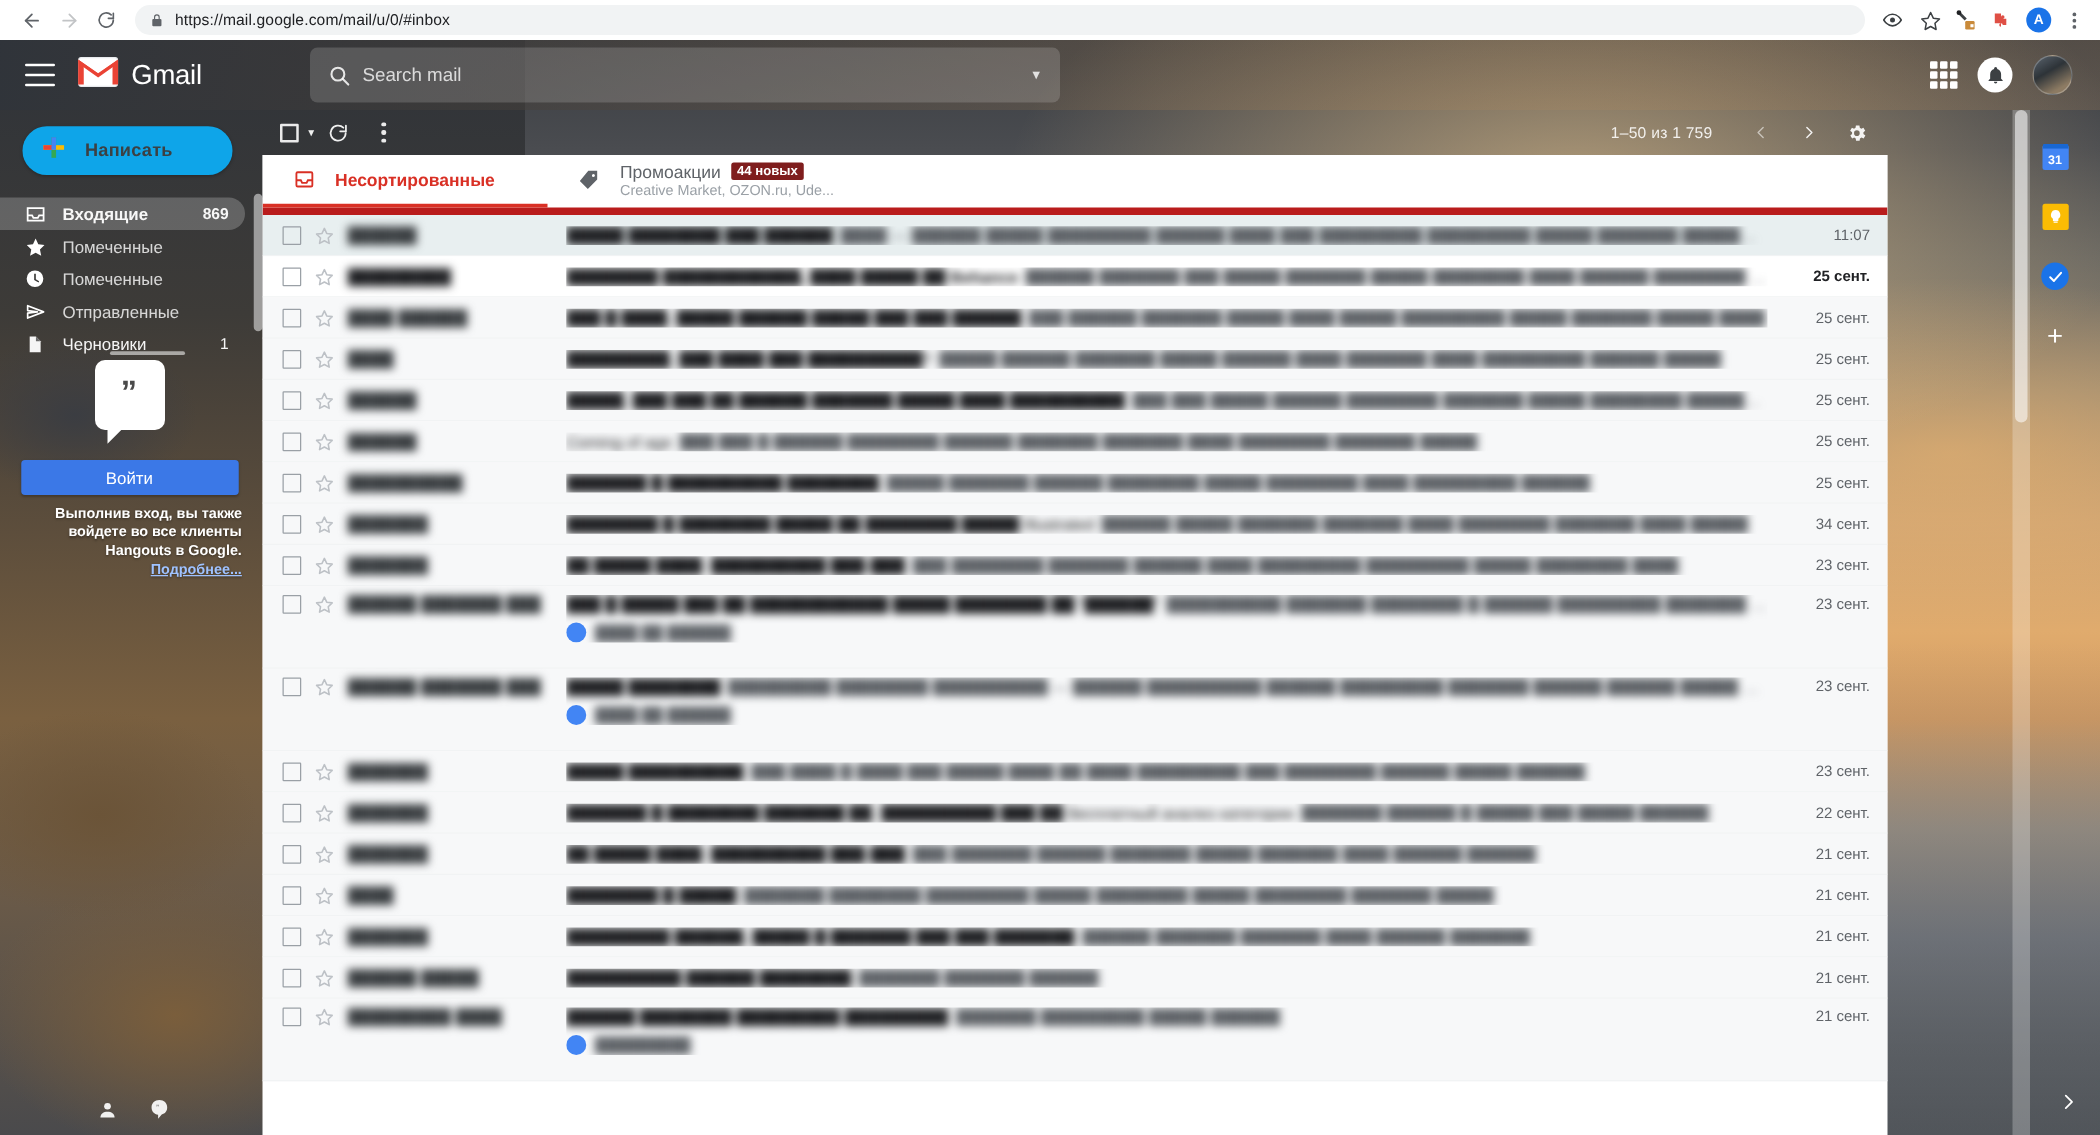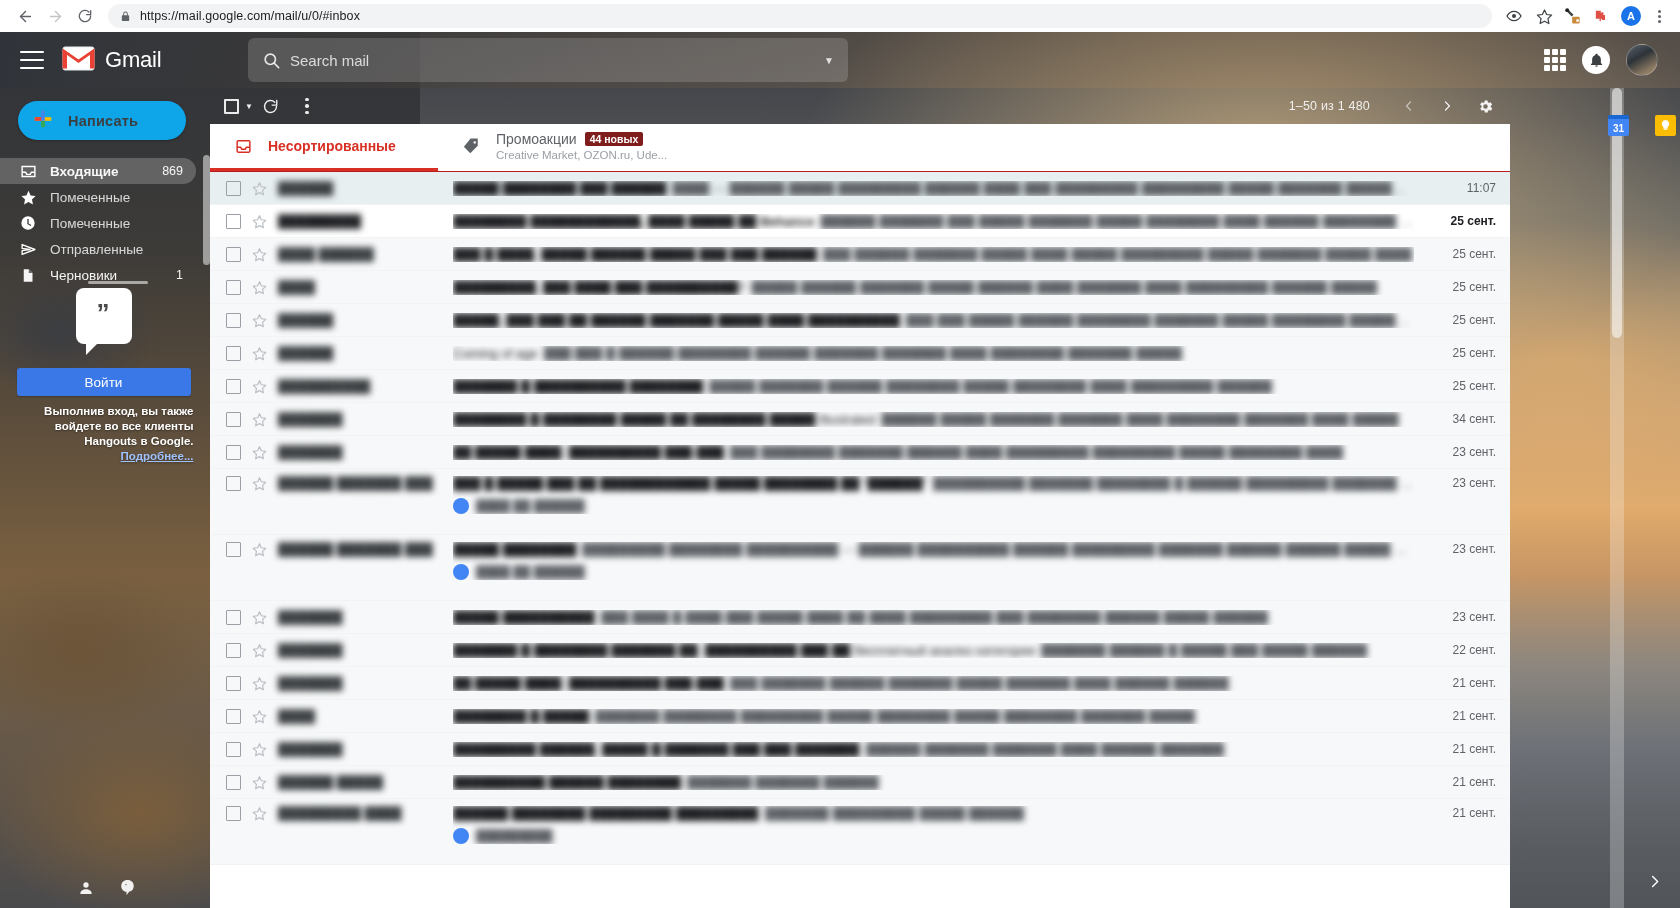--- a/index.html
+++ b/index.html
@@ -166,21 +166,21 @@
     height: 26px; display: flex; align-items: center;
     padding-left: 20px; padding-right: 13px;
     border-radius: 0 16px 16px 0; margin-right: 14px;
     color: rgba(255,255,255,.95); font-size: 13.5px;
     cursor: pointer;
   }
   .nav-item .ico { width: 30px; display:flex; align-items:center; color:#fff;}
   .nav-item.active { background: rgba(255,255,255,.22); font-weight: bold; }
   .nav-item .lbl { flex: 1; }
   .nav-item .cnt { font-size: 12.5px; }
-  .nav-item.active .cnt { font-weight: normal; }
+  .nav-item.active .cnt { font-weight: bold; }
   .nav-item.dim { color: rgba(255,255,255,.8); }
 
   .nav-scroll-ind {
     position: absolute; left: 88px; top: 193px;
     width: 60px; height: 3px; background: rgba(255,255,255,.55); border-radius: 2px;
   }
 
   
   .hangouts {
     position: absolute; top: 200px; left: 0; width: 207px;
@@ -251,21 +251,21 @@
   
   .mail-panel {
     position: absolute; top: 124px; left: 210px;
     width: 1300px; height: 784px;
     background: #fff;
     z-index: 12;
     overflow: hidden;
   }
   .tabs {
     height: 48px; display: flex; align-items: stretch;
-    border-bottom: 1px solid #b91c1c;
+    border-bottom: 6px solid #b91c1c;
     background: #fff;
   }
   .tab {
     display: flex; align-items: center; gap: 14px;
     padding: 0 22px; min-width: 228px; cursor: pointer;
     border-bottom: 3px solid transparent;
     position: relative;
   }
   .tab.active { border-bottom-color: #d93025; }
   .tab-ico { width: 22px; display:flex; align-items:center; justify-content:center; }
@@ -320,21 +320,21 @@
   }
   .row.unread .r-sender, .row.unread .r-subj, .row.unread .r-date { font-weight: bold; color: #202124; }
 
   
   .blurred { filter: blur(3.2px); }
 
   
   .right-rail {
     position: absolute; top: 88px; right: 0;
     width: 72px; height: 820px;
-    display: flex; flex-direction: row; align-items: flex-start;
+    display: flex; flex-direction: column; align-items: center;
     gap: 26px; padding-top: 26px;
     z-index: 16;
   }
   .rail-ico { width: 22px; height: 22px; display:flex; align-items:center; justify-content:center; cursor:pointer;}
   .rail-cal {
     width: 21px; height: 21px; background: #4285f4; border-radius: 2px;
     color: #fff; font-size: 10px; font-weight: bold;
     display: flex; align-items: flex-end; justify-content: center; padding-bottom: 2px;
     border-top: 4px solid #1967d2;
   }
@@ -601,21 +601,21 @@
   </div>
   <div class="tb-btn">
     <span class="tb-kebab">
         <i></i>
         <i></i>
         <i></i>
       </span>
   </div>
 
   <div class="tb-right">
-    <span class="tb-count">1–50 из 1 480</span>
+    <span class="tb-count">1–50 из 1 759</span>
     <span class="tb-arrow">
       <svg width="12" height="12" viewBox="0 0 24 24" fill="none" stroke="currentColor" stroke-width="2.4" stroke-linecap="round" stroke-linejoin="round">
           <polyline points="15 4 7 12 15 20"></polyline>
         </svg>
     </span>
     <span class="tb-arrow enabled">
       <svg width="12" height="12" viewBox="0 0 24 24" fill="none" stroke="currentColor" stroke-width="2.4" stroke-linecap="round" stroke-linejoin="round">
           <polyline points="9 4 17 12 9 20"></polyline>
         </svg>
     </span>

